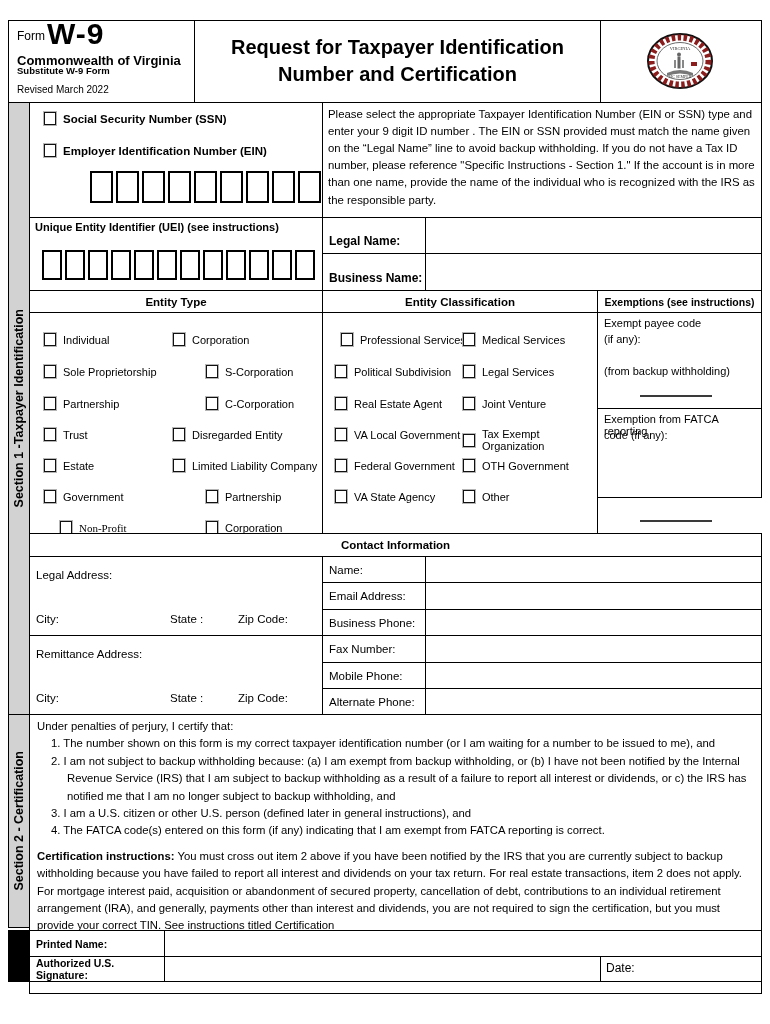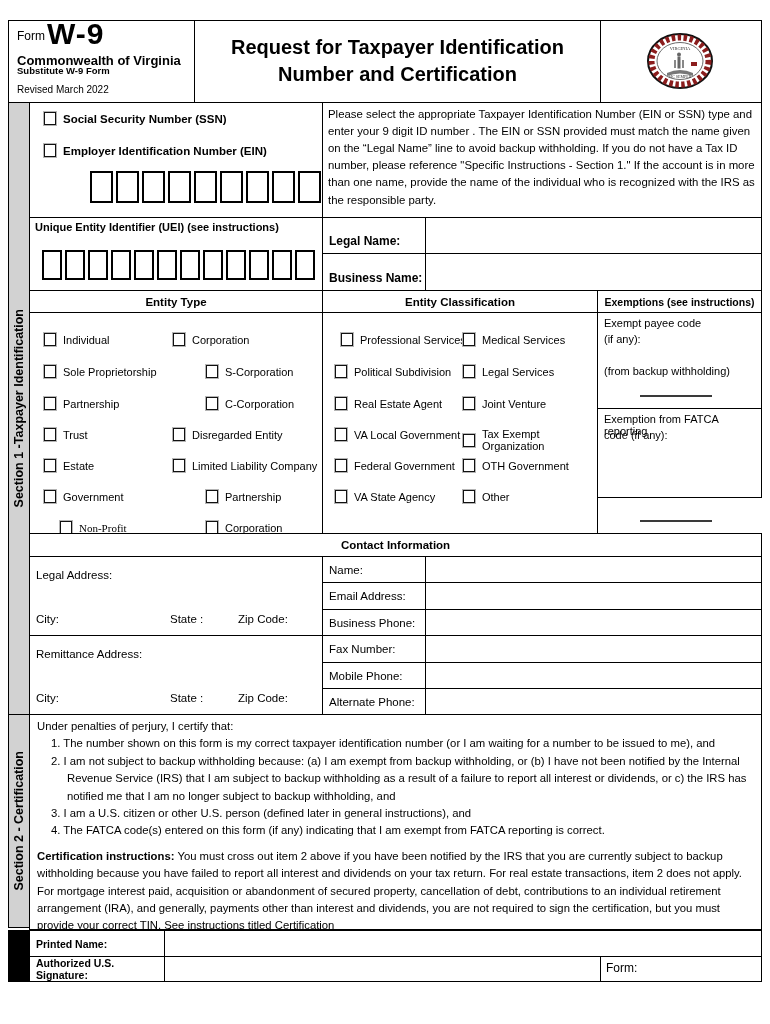--- a/index.html
+++ b/index.html
@@ -287,21 +287,21 @@
   <div class="cell" style="left:417px;top:642px;width:337px;height:27px;"></div>
   <div class="cell labelcell" style="left:314px;top:668px;width:104px;height:27px;font-weight:normal;">
       <span>Alternate Phone:</span>
     </div>
   <div class="cell" style="left:417px;top:668px;width:337px;height:27px;"></div>
 
   <div class="vbar" style="left:0;top:694px;width:22px;height:214px;">
     <div class="vtext">Section 2 - Certification</div>
   </div>
 
-  <div class="cell" style="left:21px;top:694px;width:733px;height:216px;">
+  <div class="cell" style="left:21px;top:694px;width:733px;height:280px;">
     <div class="s2text" style="position:absolute;left:7px;top:3px;width:718px;">
       <div>Under penalties of perjury, I certify that:</div>
       <div class="certnum">1. The number shown on this form is my correct taxpayer identification number (or I am waiting for a number to be issued to me), and</div>
       <div class="certnum">2. I am not subject to backup withholding because: (a) I am exempt from backup withholding, or (b) I have not been notified by the Internal Revenue Service (IRS) that I am subject to backup withholding as a result of a failure to report all interest or dividends, or c) the IRS has notified me that I am no longer subject to backup withholding, and</div>
       <div class="certnum">3. I am a U.S. citizen or other U.S. person (defined later in general instructions), and</div>
       <div class="certnum">4. The FATCA code(s) entered on this form (if any) indicating that I am exempt from FATCA reporting is correct.</div>
       <div style="height:8px;"></div>
       <div><span class="b">Certification instructions:</span><span> You must cross out item 2 above if you have been notified by the IRS that you are currently subject to backup withholding because you have failed to report all interest and dividends on your tax return. For real estate transactions, item 2 does not apply. For mortgage interest paid, acquisition or abandonment of secured property, cancellation of debt, contributions to an individual retirement arrangement (IRA), and generally, payments other than interest and dividends, you are not required to sign the certification, but you must provide your correct TIN. See instructions titled Certification</span></div>
     </div>
   </div>
@@ -311,16 +311,16 @@
   <div class="cell labelcell" style="left:21px;top:910px;width:136px;height:27px;font-size:10.5px;">
       <span>Printed Name:</span>
     </div>
   <div class="cell" style="left:156px;top:910px;width:598px;height:27px;"></div>
 
   <div class="cell labelcell" style="left:21px;top:936px;width:136px;height:26px;font-size:10.5px;">
       <span>Authorized U.S. Signature:</span>
     </div>
   <div class="cell" style="left:156px;top:936px;width:437px;height:26px;"></div>
   <div class="cell" style="left:592px;top:936px;width:162px;height:26px;">
-    <div class="lbl" style="left:5px;top:4px;font-size:12px;">Form:</div>
+    <div class="lbl" style="left:5px;top:4px;font-size:12px;">Date:</div>
   </div>
 
 </div>
 
 </body></html>

